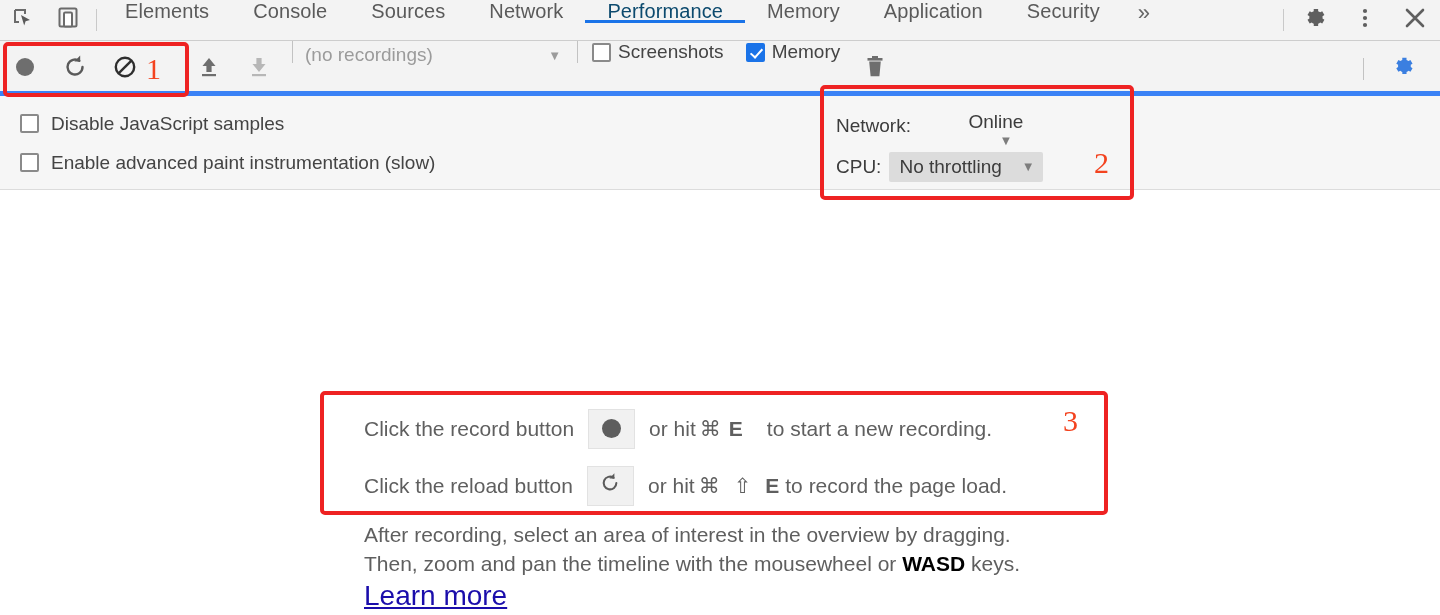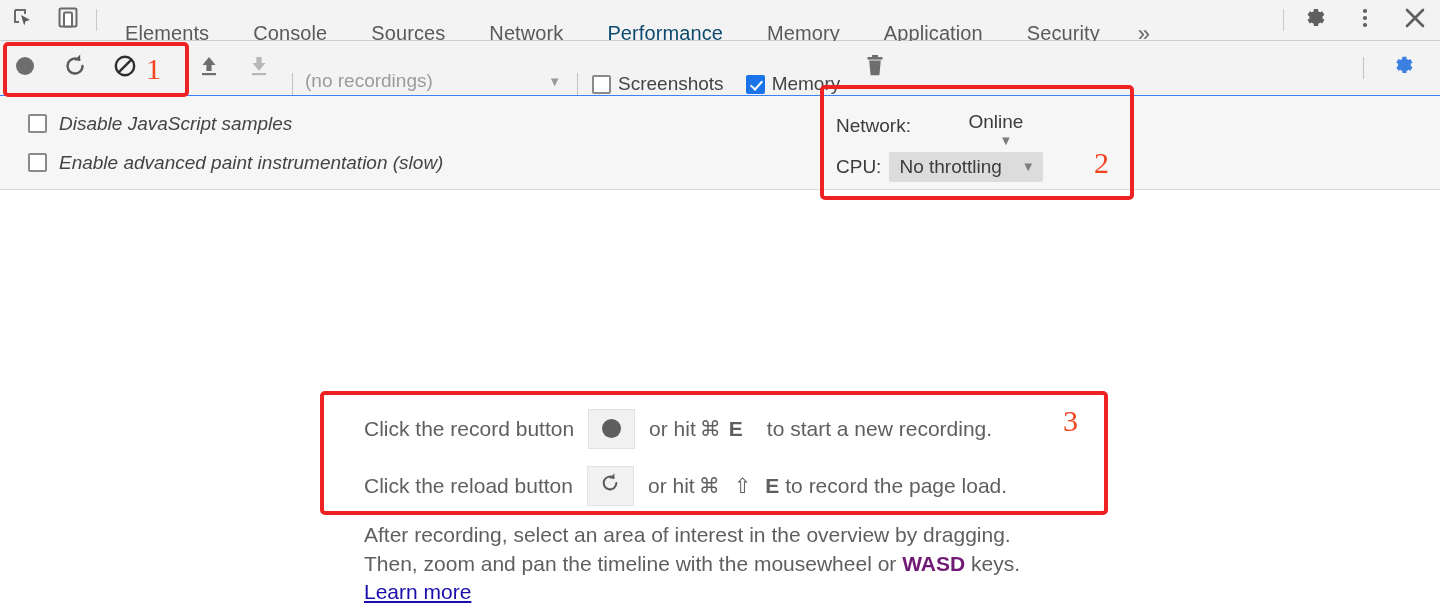--- a/index.html
+++ b/index.html
@@ -17,21 +17,21 @@
     background: #f3f3f3;
     border-bottom: 1px solid #cdcdcd;
     display: flex; align-items: stretch;
   }
   .tb-iconbtn {
     width: 46px; display: flex; align-items: center; justify-content: center;
   }
   .tb-sep {
     width: 1px; background: #c9c9c9; margin: 9px 6px 9px 4px; align-self: stretch;
   }
-  .tabs { display: flex; align-items: center; margin-top: 27px; }
+  .tabs { display: flex; align-items: flex-start; }
   .tab {
     display: flex; align-items: center; padding: 0 22px;
     font-size: 20px; color: #5a5a5a; letter-spacing: .1px;
     position: relative; white-space: nowrap;
   }
   .tab.active { color: #0c4a6e; }
   .tab.active::after {
     content: ""; position: absolute; left: 0; right: 0; bottom: 0;
     height: 3px; background: #1a73e8;
   }
@@ -39,22 +39,22 @@
     display: flex; align-items: center; padding: 0 14px 0 16px;
     font-size: 22px; color: #666; 
   }
   .tb-right { margin-left: auto; display: flex; align-items: stretch; }
   .tb-right .tb-iconbtn { width: 50px; }
 
   
   .rectoolbar {
     position: absolute; left: 0; top: 41px; width: 1440px; height: 55px;
     background: #f3f3f3;
-    border-bottom: 1px solid #3b82f6;
-    display: flex; align-items: flex-end;
+    border-bottom: 5px solid #3b82f6;
+    display: flex; align-items: flex-start;
   }
   .rt-btn { width: 50px; height: 55px; display: flex; align-items: center; justify-content: center; }
   .rt-sep { width: 1px; height: 22px; background: #c2c2c2; margin: 0 8px; }
   .rt-select {
     display: flex; align-items: center; justify-content: space-between;
     width: 268px; height: 28px; padding: 0 8px 0 4px;
   }
   .rt-select .ph { font-size: 19px; color: #9b9b9b; }
   .caret { color: #9b9b9b; font-size: 13px; }
   .cbrow { display: flex; align-items: center; gap: 7px; margin-left: 6px; }
@@ -70,21 +70,21 @@
     content: ""; position: absolute; left: 5px; top: 1px; width: 5px; height: 10px;
     border: solid #fff; border-width: 0 2.4px 2.4px 0; transform: rotate(42deg);
   }
   .rt-right { margin-left: auto; display: flex; align-items: center; padding-right: 12px; }
 
   
   .settings {
     position: absolute; left: 0; top: 96px; width: 1440px; height: 94px;
     background: #f6f6f6; border-bottom: 1px solid #dcdcdc;
   }
-  .set-left { position: absolute; left: 28px; top: 8px; font-style: italic; }
+  .set-left { position: absolute; left: 20px; top: 8px; }
   .set-row { display: flex; align-items: center; gap: 12px; height: 39px; }
   .set-row .lbl { font-size: 19px; color: #444; }
   .set-right { position: absolute; left: 836px; top: 9px; }
   .thr-row { display: flex; align-items: center; height: 41px; }
   .thr-label { font-size: 19px; color: #3c3c3c; }
   .thr-ctl {
     display: flex; align-items: center; justify-content: space-between;
     height: 30px; padding: 0 8px 0 10px; border-radius: 2px; margin-left: 8px;
   }
   .thr-ctl.plain { background: transparent; min-width: 152px; flex-direction: column; }
@@ -101,23 +101,23 @@
   .keybtn {
     width: 47px; height: 40px; background: #f1f1f1; border: 1px solid #e2e2e2;
     display: inline-flex; align-items: center; justify-content: center;
     margin: 0 14px;
   }
   .dot { width: 19px; height: 19px; border-radius: 50%; background: #5e5e5e; }
   .kbd { font-size: 21px; color: #5f5f5f; margin: 0 4px; }
   .kbd.b { font-weight: bold; }
   .tail { margin-top: 6px; }
   .tail p { font-size: 21px; color: #5f5f5f; line-height: 29px; white-space: nowrap; }
-  .tail b { font-weight: bold; color: #701a75; }
+  .tail b { font-weight: bold; color: #000000; }
   .learn {
-    font-size: 21px; color: #1a0dab; text-decoration: underline; display: inline-block; margin-top: 2px;
+    font-size: 28px; color: #1a0dab; text-decoration: underline; display: inline-block; margin-top: 2px;
   }
 
   
   .redbox { position: absolute; border: 4px solid #ee2222; border-radius: 5px; pointer-events: none; }
   .rednum { position: absolute; color: #f3431f; font-size: 30px; font-family: "Liberation Serif", serif; }
 </style>
 </head>
 <body>
 
 <div id="root">

